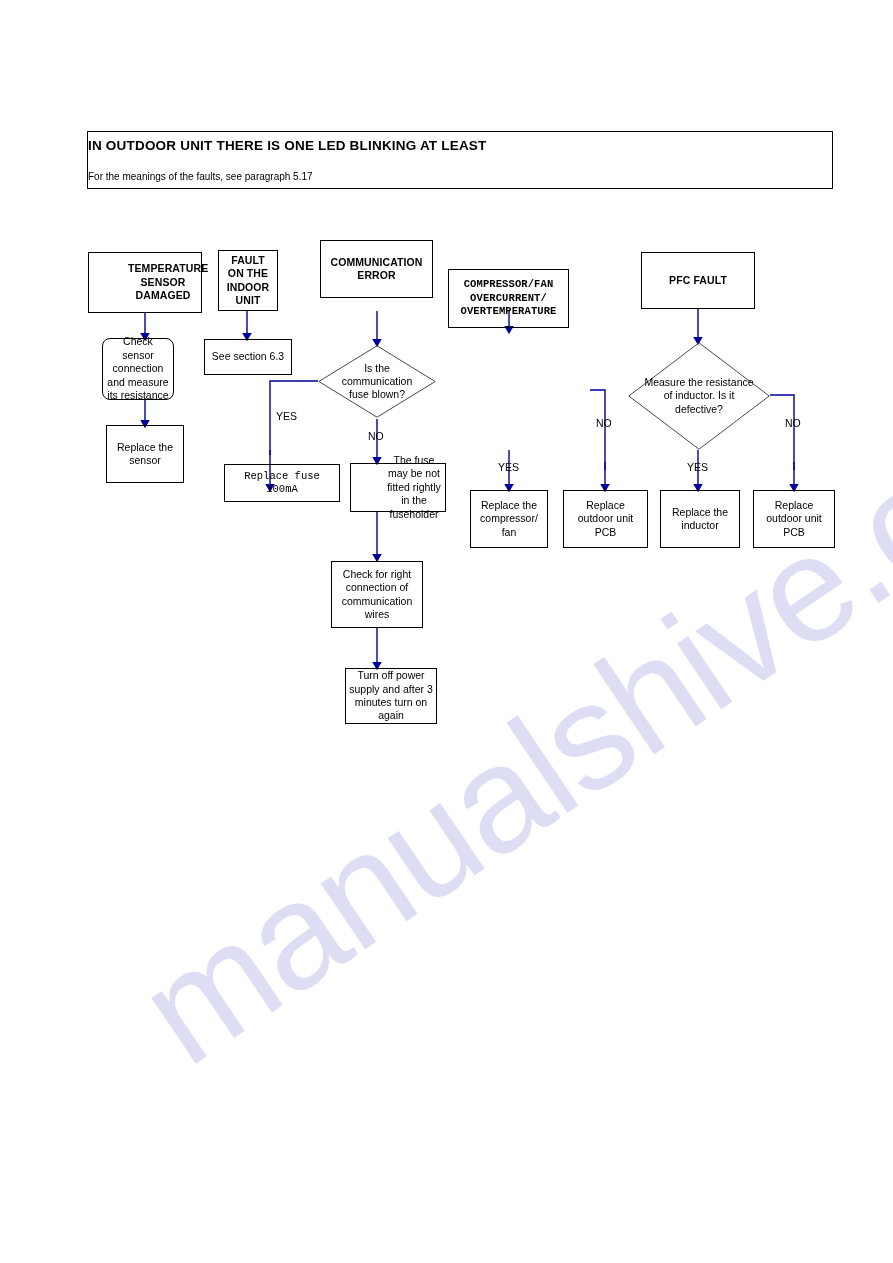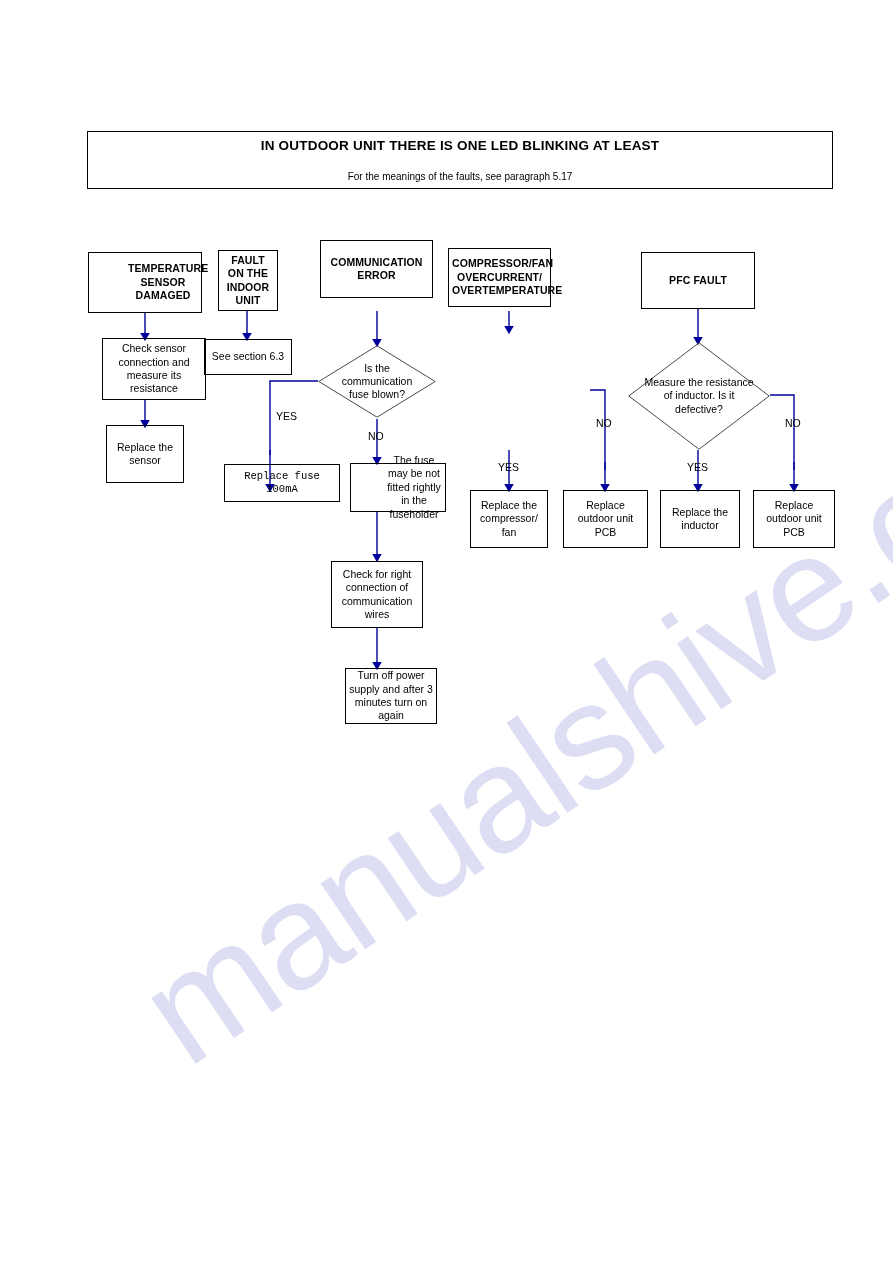--- a/index.html
+++ b/index.html
@@ -53,21 +53,21 @@
     left: 87px;
     top: 131px;
     width: 746px;
     height: 58px;
     border: 1.5px solid #000000;
     box-sizing: border-box;
     background: transparent;
     z-index: 3;
     display: flex;
     flex-direction: column;
-    align-items: center;
+    align-items: flex-start;
     justify-content: center;
   }
   #banner-title {
     font-size: 13.5px;
     font-weight: bold;
     letter-spacing: 0.2px;
     text-align: center;
     line-height: 1.25;
   }
   #banner-sub {
@@ -210,21 +210,21 @@
       <g stroke="#00009c" stroke-width="1.4" fill="none" marker-end="url(#ah)">
         <line x1="794" y1="462" x2="794" y2="488"></line>
       </g>
     </svg>
   </div>
 
   <div class="node head" style="left:88px; top:252px; width:114px; height:61px;padding-left:36px;">
     <span class="txt">TEMPERATURE SENSOR DAMAGED</span>
   </div>
 
-  <div class="node step" style="left:102px; top:338px; width:104px; height:62px;">
+  <div class="node step" style="left:102px; top:338px; width:72px; height:62px;border-radius:8px;">
     <span class="txt">Check sensor connection and measure its resistance</span>
   </div>
 
   <div class="node step" style="left:106px; top:425px; width:78px; height:58px;">
     <span class="txt">Replace the sensor</span>
   </div>
 
   <div class="node head" style="left:218px; top:250px; width:60px; height:61px;">
     <span class="txt">FAULT ON THE INDOOR UNIT</span>
   </div>
@@ -256,21 +256,21 @@
   </div>
 
   <div class="node step" style="left:331px; top:561px; width:92px; height:67px;text-align:center;">
     <span class="txt">Check for right connection of communication wires</span>
   </div>
 
   <div class="node step" style="left:331px; top:668px; width:92px; height:56px;margin-left:14px;">
     <span class="txt">Turn off power supply and after 3 minutes turn on again</span>
   </div>
 
-  <div class="node head" style="left:448px; top:248px; width:103px; height:59px;">
+  <div class="node head" style="left:448px; top:269px; width:121px; height:59px;font-family:Liberation Mono, monospace;">
     <span class="txt">COMPRESSOR/FAN OVERCURRENT/ OVERTEMPERATURE</span>
   </div>
 
 
   <div class="branch-label" style="left:498px; top:461px;">YES</div>
   <div class="branch-label" style="left:596px; top:417px;">NO</div>
 
   <div class="node step" style="left:470px; top:490px; width:78px; height:58px;">
     <span class="txt">Replace the compressor/ fan</span>
   </div>

